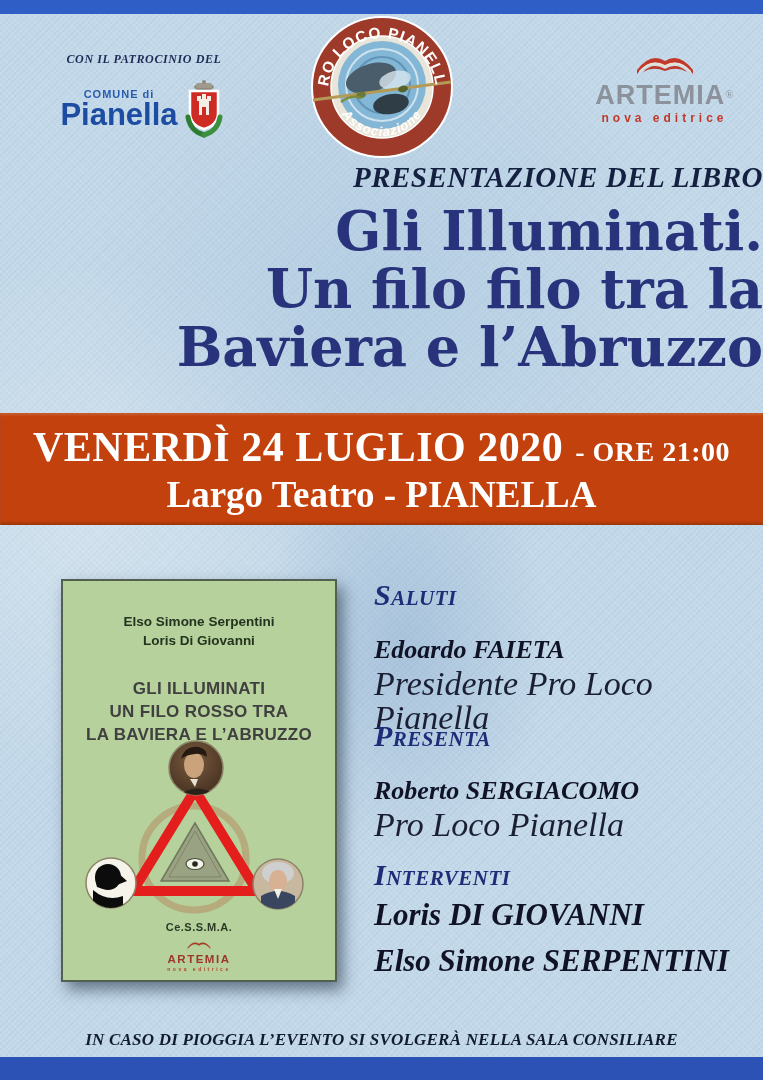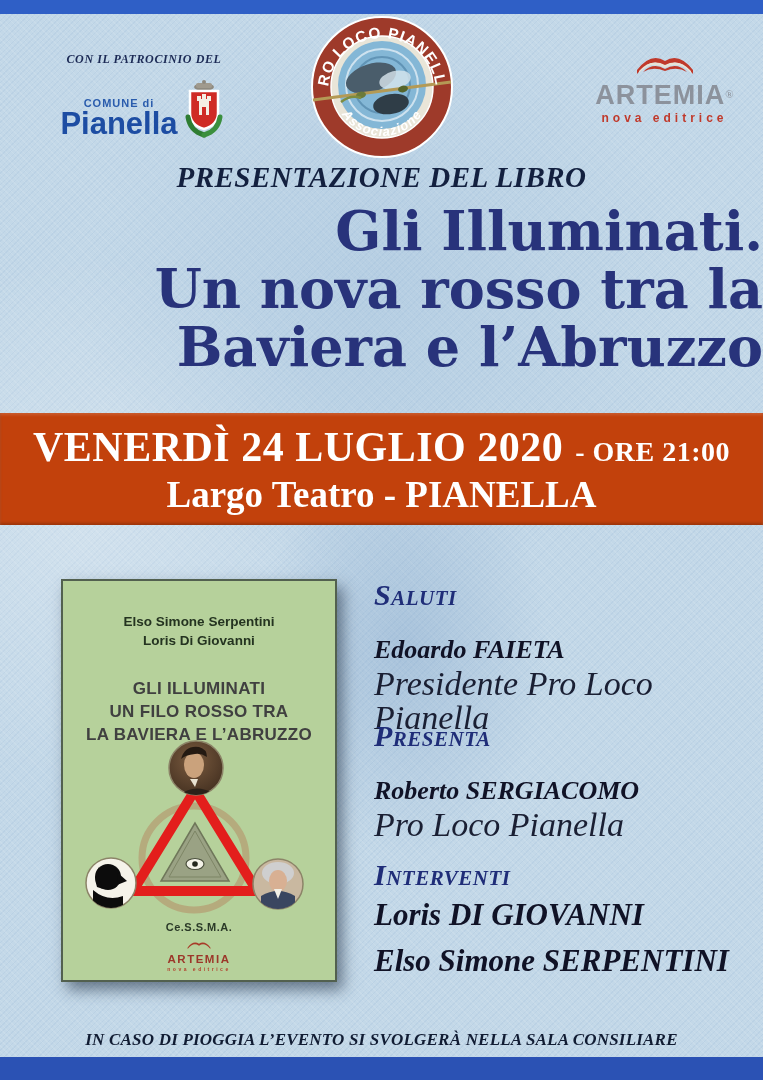--- a/index.html
+++ b/index.html
@@ -18,33 +18,33 @@
       radial-gradient(circle at 12% 48%, rgba(255,255,255,.25), rgba(255,255,255,0) 30%),
       repeating-linear-gradient(45deg, rgba(255,255,255,.10) 0 1px, rgba(0,0,0,0) 1px 4px),
       repeating-linear-gradient(-45deg, rgba(110,150,195,.10) 0 1px, rgba(0,0,0,0) 1px 4px);
   }
   .top-bar { position:absolute; top:0; left:0; width:100%; height:14px; background:#2f5fc6; }
   .bottom-bar { position:absolute; bottom:0; left:0; width:100%; height:23px; background:#2b52b4; }
 
   
   .patronage { position:absolute; left:28px; top:52px; width:232px; text-align:center; }
   .patronage-line { font-style:italic; font-weight:bold; font-size:12px; letter-spacing:.6px; color:#1c2a55; }
-  .comune { display:flex; align-items:flex-end; justify-content:center; gap:2px; margin-top:12px; }
+  .comune { display:flex; align-items:center; justify-content:center; gap:2px; margin-top:12px; }
   .comune-text { text-align:center; line-height:1; }
   .comune-top { display:block; font-family:"Liberation Sans",sans-serif; font-weight:bold; font-size:11px; letter-spacing:1px; color:#2a5cad; }
   .comune-name { display:block; font-family:"Liberation Sans",sans-serif; font-weight:bold; font-size:31px; color:#1d4da3; margin-top:-1px; }
   .proloco { position:absolute; left:50%; transform:translateX(-50%); top:16px; width:142px; height:142px; }
   .artemia { position:absolute; right:16px; top:50px; width:165px; text-align:center; }
   .artemia-name { font-family:"Liberation Sans",sans-serif; font-weight:bold; font-size:27px; letter-spacing:1px; color:#8c929c; line-height:1; }
   .artemia-reg { font-size:11px; vertical-align:super; color:#8c929c; }
   .artemia-sub { font-family:"Liberation Sans",sans-serif; font-weight:bold; font-size:12px; letter-spacing:4px; color:#c0392b; margin-top:2px; }
 
   
   .kicker {
-    position:absolute; top:161px; left:0; width:100%; text-align:center;
+    position:absolute; top:161px; left:0; width:100%; text-align:right;
     font-style:italic; font-weight:bold; font-size:29px; letter-spacing:.5px; color:#13203f;
   }
   .main-title {
     position:absolute; top:202px; left:0; width:100%; text-align:right;
     font-family:"DejaVu Serif", serif; font-weight:bold; color:#28337b;
     font-size:54px; line-height:58px;
   }
 
   
   .banner {
@@ -159,21 +159,21 @@
       <path d="M6 23 Q18 10 32 18 Q46 10 58 23 L58 21 Q46 8 32 15 Q18 8 6 21 Z" fill="#e8e2d6"></path>
       <path d="M10 22 Q20 12 32 19 Q44 12 54 22 Q44 16 32 21 Q20 16 10 22 Z" fill="#c0392b"></path>
     </svg>
     <div><span class="artemia-name">ARTEMIA</span><span class="artemia-reg">®</span></div>
     <div class="artemia-sub">nova editrice</div>
   </div>
 
   <div class="kicker">PRESENTAZIONE DEL LIBRO</div>
   <div class="main-title">
     <div>Gli Illuminati.</div>
-    <div>Un nova rosso tra la</div>
+    <div>Un filo filo tra la</div>
     <div>Baviera e l’Abruzzo</div>
   </div>
 
   <div class="banner">
     <div class="banner-line1">
       <span class="banner-date">VENERDÌ 24 LUGLIO 2020</span>
       <span class="banner-time">- ORE 21:00</span>
     </div>
     <div class="banner-venue">Largo Teatro - PIANELLA</div>
   </div>

